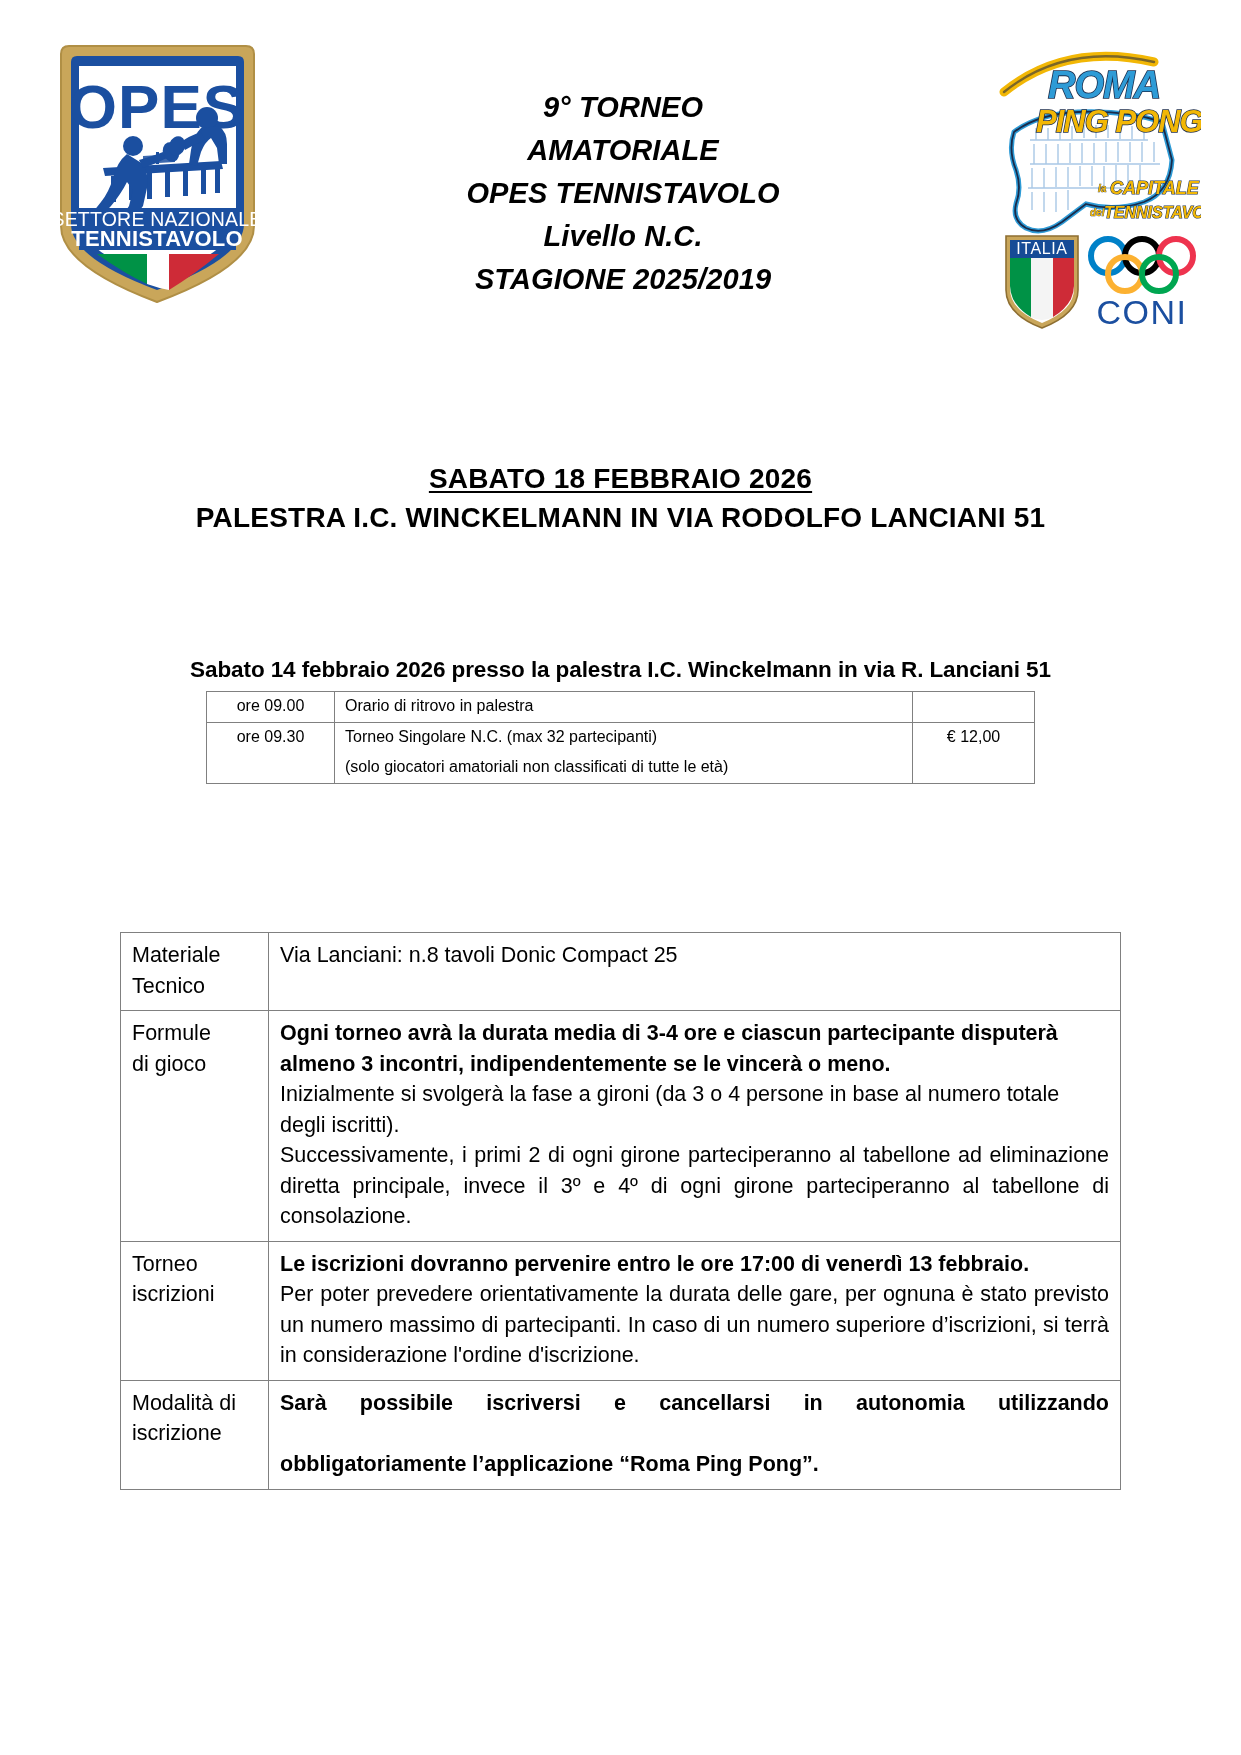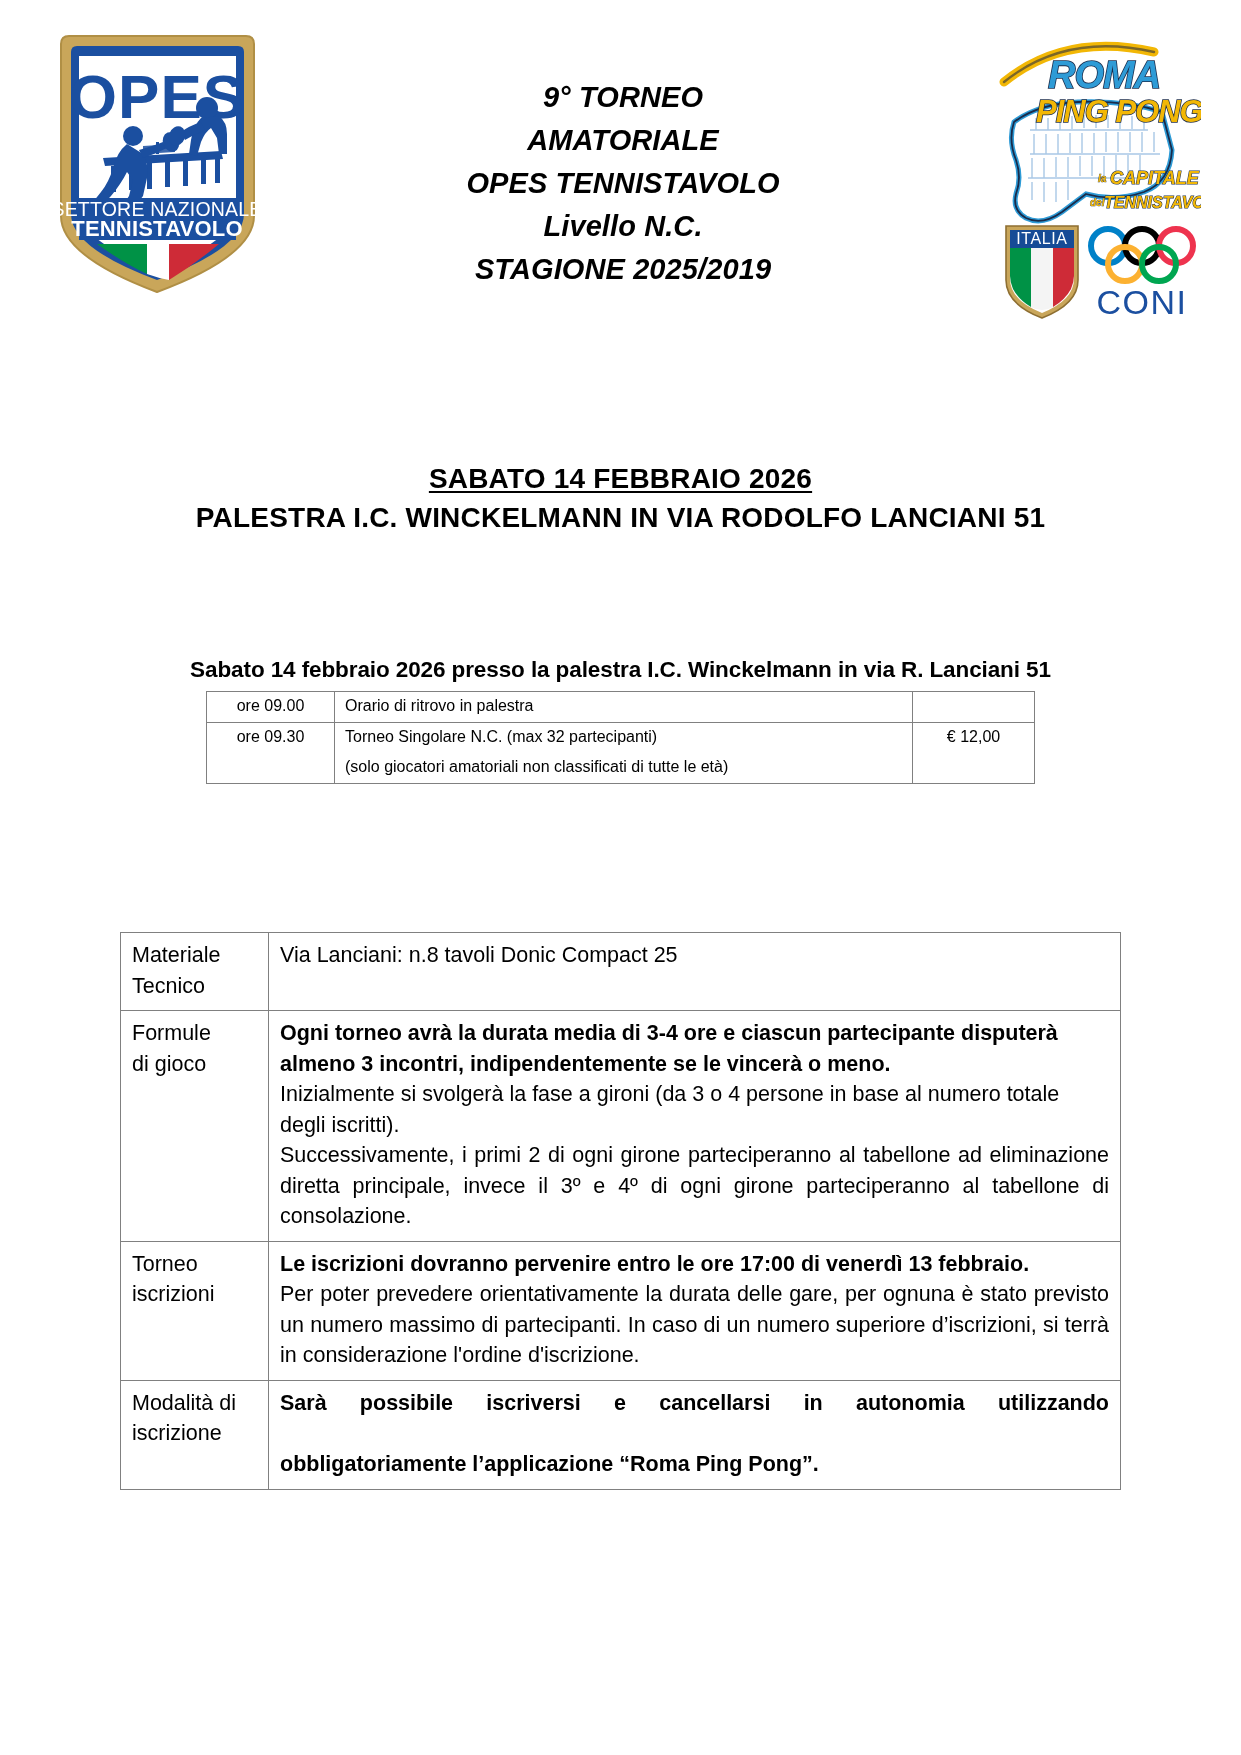--- a/index.html
+++ b/index.html
@@ -20,21 +20,21 @@
     height: 1755px;
     padding: 0;
     position: relative;
   }
 
   
   .header {
     display: flex;
     align-items: flex-start;
     justify-content: space-between;
-    padding: 30px 40px 0 55px;
+    padding: 40px 40px 0 55px;
     height: 330px;
   }
   .header-title {
     flex: 1;
     text-align: center;
     font-weight: bold;
     font-size: 29px;
     line-height: 1.48;
     padding-top: 46px;
     letter-spacing: 0.1px;
@@ -264,21 +264,21 @@
             <circle cx="173" cy="234" r="17" stroke="#00A651"></circle>
           </g>
 
           <text x="156" y="284" text-anchor="middle" font-family="'Liberation Sans', sans-serif" font-size="34" font-weight="normal" fill="#1B4FA0" letter-spacing="1.5">CONI</text>
         </g>
       </svg>
     </div>
   </div>
 
   <div class="main-heading">
-    <div class="l1">SABATO 14 FEBBRAIO 2026</div>
+    <div class="l1">SABATO 18 FEBBRAIO 2026</div>
     <div class="l2">PALESTRA I.C. WINCKELMANN IN VIA RODOLFO LANCIANI 51</div>
   </div>
 
   <div class="schedule-block">
     <div class="schedule-caption">Sabato 14 febbraio 2026 presso la palestra I.C. Winckelmann in via R. Lanciani 51</div>
     <table class="schedule">
       <tbody>
         <tr>
           <td class="sch-time">ore 09.00</td>
           <td class="sch-desc">Orario di ritrovo in palestra</td>

